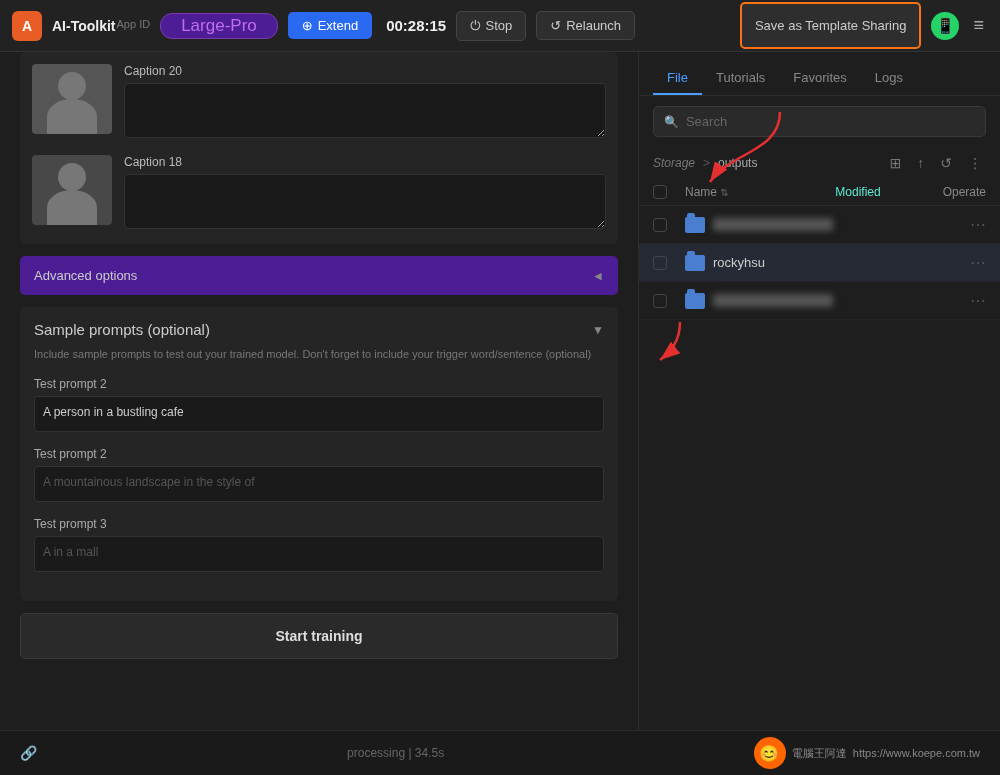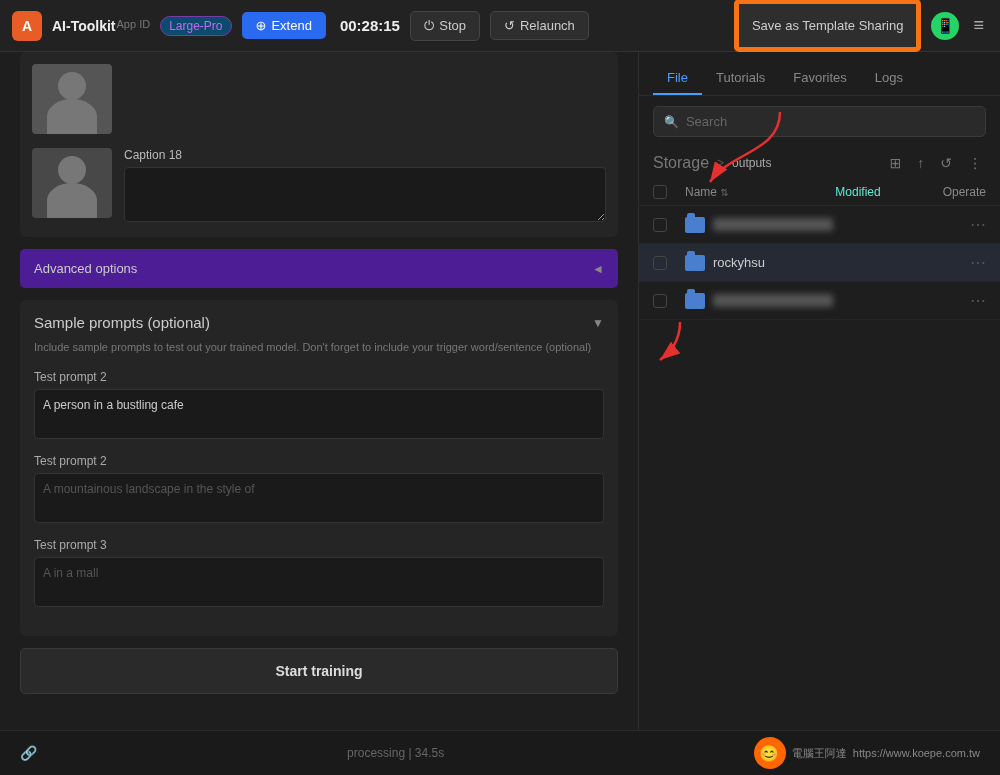--- a/index.html
+++ b/index.html
@@ -29,26 +29,26 @@
     .logo-icon {
       width: 30px; height: 30px;
       background: #e85d26;
       border-radius: 6px;
       display: flex; align-items: center; justify-content: center;
       color: white; font-weight: bold; font-size: 14px;
     }
     .app-name { color: #eee; font-weight: 600; font-size: 14px; }
     .app-id { color: #777; font-size: 11px; }
     .badge-large-pro {
-      background: #0c4a6e;
+      background: #4c1d95;
       color: #c06df0;
       border: 1px solid #7a3aaa;
       border-radius: 12px;
-      padding: 2px 8px;
-      font-size: 12px;
+      padding: 2px 20px;
+      font-size: 17px;
     }
     .btn-extend {
       background: #2a6af0;
       color: white;
       border: none;
       border-radius: 5px;
       padding: 6px 14px;
       cursor: pointer;
       font-size: 13px;
       display: flex; align-items: center; gap: 5px;
@@ -66,21 +66,21 @@
       border-radius: 5px;
       padding: 6px 13px;
       cursor: pointer;
       font-size: 13px;
       display: flex; align-items: center; gap: 5px;
     }
     .spacer { flex: 1; }
     .btn-save-template {
       background: #2e2e2e;
       color: #ccc;
-      border: 5px solid #f97316;
+      border: 2px solid #f97316;
       border-radius: 5px;
       padding: 14px 13px;
       cursor: pointer;
       font-size: 13px;
     }
     .icon-whatsapp {
       width: 28px; height: 28px;
       background: #25d366;
       border-radius: 50%;
       display: flex; align-items: center; justify-content: center;
@@ -192,21 +192,21 @@
     .prompt-label { color: #aaa; font-size: 12px; margin-bottom: 5px; }
     .prompt-input {
       width: 100%;
       background: #1a1a1a;
       border: 1px solid #333;
       border-radius: 4px;
       color: #ccc;
       font-size: 12px;
       padding: 8px;
       resize: none;
-      height: 50px;
+      height: 36px;
       font-family: inherit;
     }
     .prompt-input::placeholder { color: #555; }
 
     
     .btn-start-training {
       width: 100%;
       background: #2a2a2a;
       border: 1px solid #3a3a3a;
       border-radius: 5px;
@@ -274,21 +274,21 @@
     .search-input-wrap input::placeholder { color: #666; }
 
     
     .breadcrumb-bar {
       padding: 6px 14px;
       display: flex;
       align-items: center;
       gap: 8px;
       flex-shrink: 0;
     }
-    .breadcrumb-text { color: #777; font-size: 16px; }
+    .breadcrumb-text { color: #777; font-size: 12px; font-style: italic; }
     .breadcrumb-sep { color: #555; font-size: 12px; }
     .breadcrumb-current { color: #aaa; font-size: 12px; }
     .breadcrumb-actions {
       margin-left: auto;
       display: flex;
       gap: 8px;
       align-items: center;
     }
     .breadcrumb-btn {
       background: none; border: none; color: #777; cursor: pointer; font-size: 14px; padding: 2px 4px;
@@ -461,20 +461,24 @@
 
     <path d="M 680 270 C 680 290, 670 300, 660 308" stroke="#e63030" stroke-width="2.5" fill="none" marker-end="url(#arrowhead2)"></path>
   </svg>
 
   <div class="left-panel">
 
     
     <div class="caption-section">
       <div class="caption-row">
         <div class="person-silhouette"></div>
+        <div class="caption-right">
+          <div class="caption-label">Caption 20</div>
+          <textarea class="caption-textarea" style=""></textarea>
+        </div>
       </div>
       <div class="caption-row">
         <div class="person-silhouette" style="background:#484848;"></div>
         <div class="caption-right">
           <div class="caption-label">Caption 18</div>
           <textarea class="caption-textarea" style=""></textarea>
         </div>
       </div>
     </div>
 

